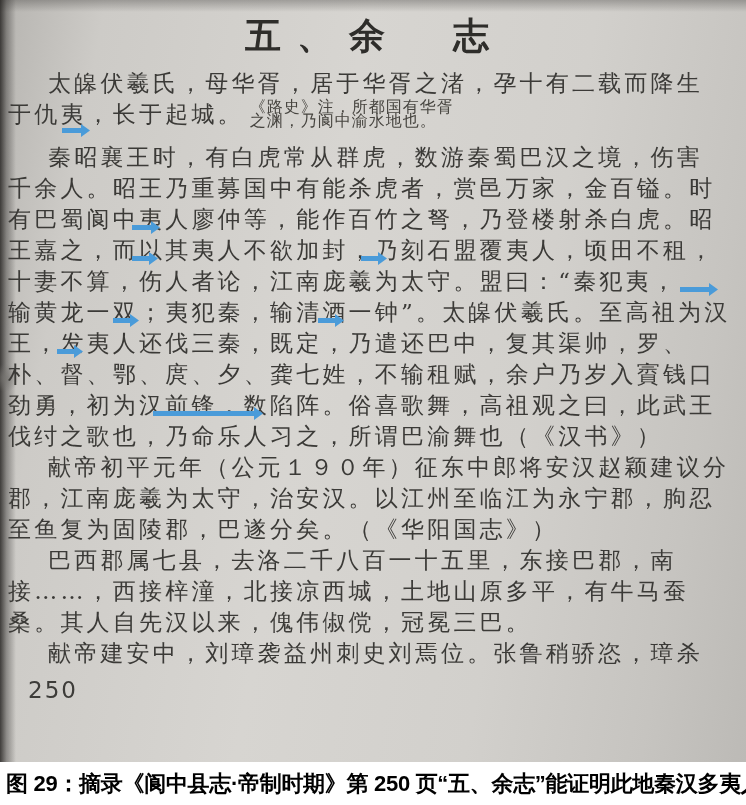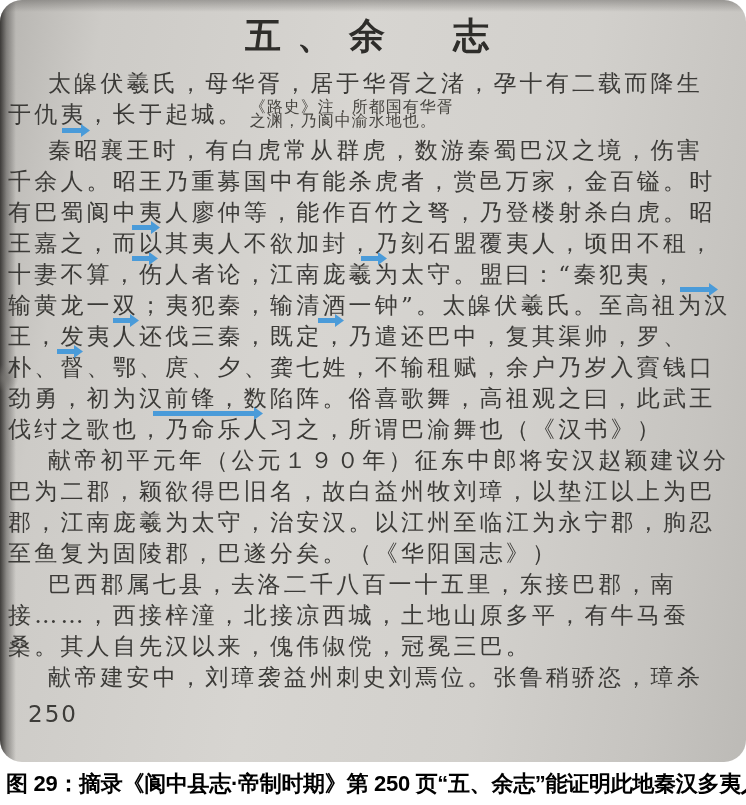--- a/index.html
+++ b/index.html
@@ -8,21 +8,20 @@
     width:746px;height:805px;
     background:#ffffff;
     overflow:hidden;
     font-family:"DejaVu Serif","Liberation Serif",serif;
   }
   
   .photo{
     position:absolute;left:0;top:0;width:746px;height:762px;
     background:linear-gradient(100deg,#b6b4b0 0%,#cdcbc7 12%,#d7d5d1 42%,#d2d0cc 68%,#c6c4c0 88%,#bcbab6 100%);
     overflow:hidden;
-    border-radius:22px;
   }
   .gutter-shadow{
     position:absolute;left:0;top:0;width:16px;height:762px;
     background:linear-gradient(90deg,rgba(38,36,34,.85) 0%,rgba(58,56,54,.45) 40%,rgba(90,88,86,0) 100%);
     pointer-events:none;
   }
   .top-shadow{
     position:absolute;left:0;top:0;width:746px;height:12px;
     background:linear-gradient(180deg,rgba(60,58,56,.35) 0%,rgba(60,58,56,0) 100%);
     pointer-events:none;
@@ -41,21 +40,21 @@
     height:54px;line-height:54px;margin:0 0 6px 0;
     text-align:center;font-size:36px;font-weight:600;
     letter-spacing:16px;color:#2e2d2a;
   }
   .bline{
     height:31px;line-height:31px;
     font-size:23px;letter-spacing:3.2px;
     white-space:nowrap;
   }
   .bline.indent{padding-left:40px;}
-  .bline:nth-child(3){margin-top:5px;}
+  .bline:nth-child(3){margin-top:12px;}
   .footnote{
     display:inline-block;vertical-align:middle;
     margin-left:6px;transform:translateY(-2px);
   }
   .footnote div{
     font-size:16px;line-height:14px;height:14px;
     letter-spacing:1px;color:#46443f;white-space:nowrap;
   }
   .page-number{
     margin:8px 0 0 20px;font-size:23px;letter-spacing:2px;color:#3d3c39;
@@ -94,21 +93,20 @@
           <div class="bline"><span>千余人。昭王乃重募国中有能杀虎者，赏邑万家，金百镒。时</span></div>
           <div class="bline"><span>有巴蜀阆中夷人廖仲等，能作百竹之弩，乃登楼射杀白虎。昭</span></div>
           <div class="bline"><span>王嘉之，而以其夷人不欲加封，乃刻石盟覆夷人，顷田不租，</span></div>
           <div class="bline"><span>十妻不算，伤人者论，江南庞羲为太守。盟曰：“秦犯夷，</span></div>
           <div class="bline"><span>输黄龙一双；夷犯秦，输清酒一钟”。太皞伏羲氏。至高祖为汉</span></div>
           <div class="bline"><span>王，发夷人还伐三秦，既定，乃遣还巴中，复其渠帅，罗、</span></div>
           <div class="bline"><span>朴、督、鄂、庹、夕、龚七姓，不输租赋，余户乃岁入賨钱口</span></div>
           <div class="bline"><span>劲勇，初为汉前锋，数陷阵。俗喜歌舞，高祖观之曰，此武王</span></div>
           <div class="bline"><span>伐纣之歌也，乃命乐人习之，所谓巴渝舞也（《汉书》）</span></div>
           <div class="bline indent"><span>献帝初平元年（公元１９０年）征东中郎将安汉赵颖建议分</span></div>
-          <div class="bline"><span>巴为二郡，颖欲得巴旧名，故白益州牧刘璋，以垫江以上为巴</span></div>
           <div class="bline"><span>郡，江南庞羲为太守，治安汉。以江州至临江为永宁郡，朐忍</span></div>
           <div class="bline"><span>至鱼复为固陵郡，巴遂分矣。（《华阳国志》）</span></div>
           <div class="bline indent"><span>巴西郡属七县，去洛二千八百一十五里，东接巴郡，南</span></div>
           <div class="bline"><span>接……，西接梓潼，北接凉西城，土地山原多平，有牛马蚕</span></div>
           <div class="bline"><span>桑。其人自先汉以来，傀伟俶傥，冠冕三巴。</span></div>
           <div class="bline indent"><span>献帝建安中，刘璋袭益州刺史刘焉位。张鲁稍骄恣，璋杀</span></div>
         </div>
       <div class="page-number">250</div>
     </div>
 

